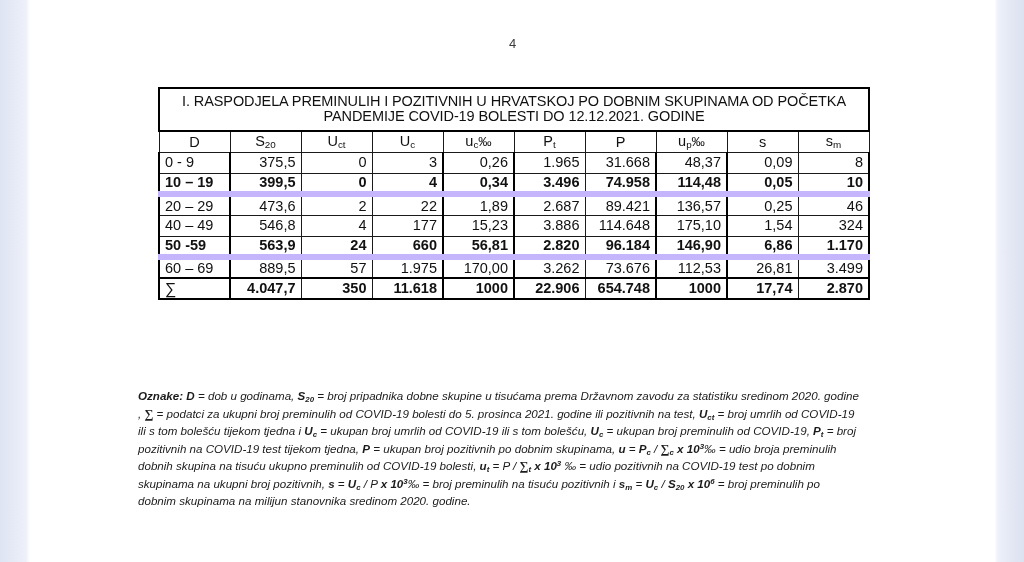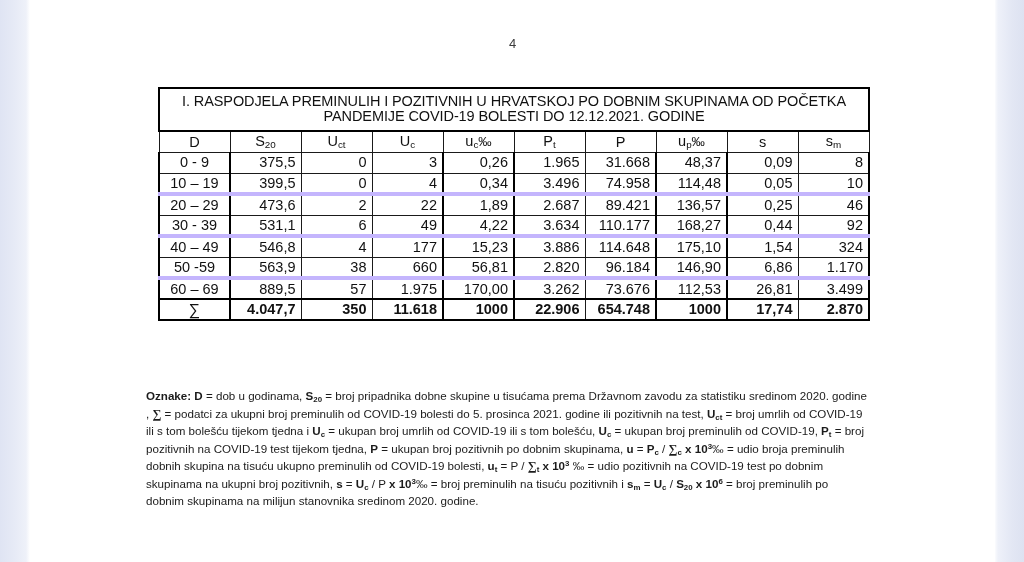--- a/index.html
+++ b/index.html
@@ -55,43 +55,44 @@
   .title-cell {
     border: 2px solid #000 !important;
     text-align: center;
     font-weight: bold;
     font-size: 15.2px;
     line-height: 1.22;
     padding: 5px 8px 6px 8px !important;
     height: auto !important;
     letter-spacing: -0.1px;
   }
-  tbody td.age { text-align: center; }
+  tbody td.age { text-align: left; }
   tbody td.num { text-align: right; }
   tbody td.sep-l { border-left: 2px solid #000; }
   tbody td.sep-r { border-right: 2px solid #000; }
-  tr.grp td { border-bottom: 4px solid #c4b5fd; }
+  tr.grp td { border-bottom: 6px solid #c4b5fd; font-weight: bold; }
   tr.sumrow td {
     font-weight: bold;
     border-top: 2px solid #000;
     border-bottom: 2px solid #000;
   }
   tr.sumrow td.age { font-weight: normal; font-size: 16px; }
   sub { font-size: 0.68em; vertical-align: -0.24em; }
   sup { font-size: 0.68em; vertical-align: 0.45em; }
   .permille { font-size: 0.92em; }
   
   #notes {
     position: absolute;
-    left: 116px; top: 388px;
+    left: 108px; top: 388px;
     width: 722px;
     font-size: 11.6px;
     line-height: 1.345;
     color: #1b1b1b;
     text-align: left;
+    font-style: italic;
   }
   #notes b { font-weight: bold; }
   .sig { font-weight: bold; font-family: "Liberation Serif", serif; font-size: 1.08em; }
 </style>
 </head>
 <body>
 
 <div id="viewport">
   <div id="page">
 
@@ -147,48 +148,36 @@
               <td class="num">473,6</td>
               <td class="num">2</td>
               <td class="num sep-r">22</td>
               <td class="num sep-r">1,89</td>
               <td class="num">2.687</td>
               <td class="num sep-r">89.421</td>
               <td class="num sep-r">136,57</td>
               <td class="num">0,25</td>
               <td class="num sep-r">46</td>
             </tr>
-            <tr class="grp">
-              <td class="age sep-l sep-r">30 - 39</td>
-              <td class="num">531,1</td>
-              <td class="num">6</td>
-              <td class="num sep-r">49</td>
-              <td class="num sep-r">4,22</td>
-              <td class="num">3.634</td>
-              <td class="num sep-r">110.177</td>
-              <td class="num sep-r">168,27</td>
-              <td class="num">0,44</td>
-              <td class="num sep-r">92</td>
-            </tr>
             <tr>
               <td class="age sep-l sep-r">40 – 49</td>
               <td class="num">546,8</td>
               <td class="num">4</td>
               <td class="num sep-r">177</td>
               <td class="num sep-r">15,23</td>
               <td class="num">3.886</td>
               <td class="num sep-r">114.648</td>
               <td class="num sep-r">175,10</td>
               <td class="num">1,54</td>
               <td class="num sep-r">324</td>
             </tr>
             <tr class="grp">
               <td class="age sep-l sep-r">50 -59</td>
               <td class="num">563,9</td>
-              <td class="num">38</td>
+              <td class="num">24</td>
               <td class="num sep-r">660</td>
               <td class="num sep-r">56,81</td>
               <td class="num">2.820</td>
               <td class="num sep-r">96.184</td>
               <td class="num sep-r">146,90</td>
               <td class="num">6,86</td>
               <td class="num sep-r">1.170</td>
             </tr>
             <tr>
               <td class="age sep-l sep-r">60 – 69</td>

